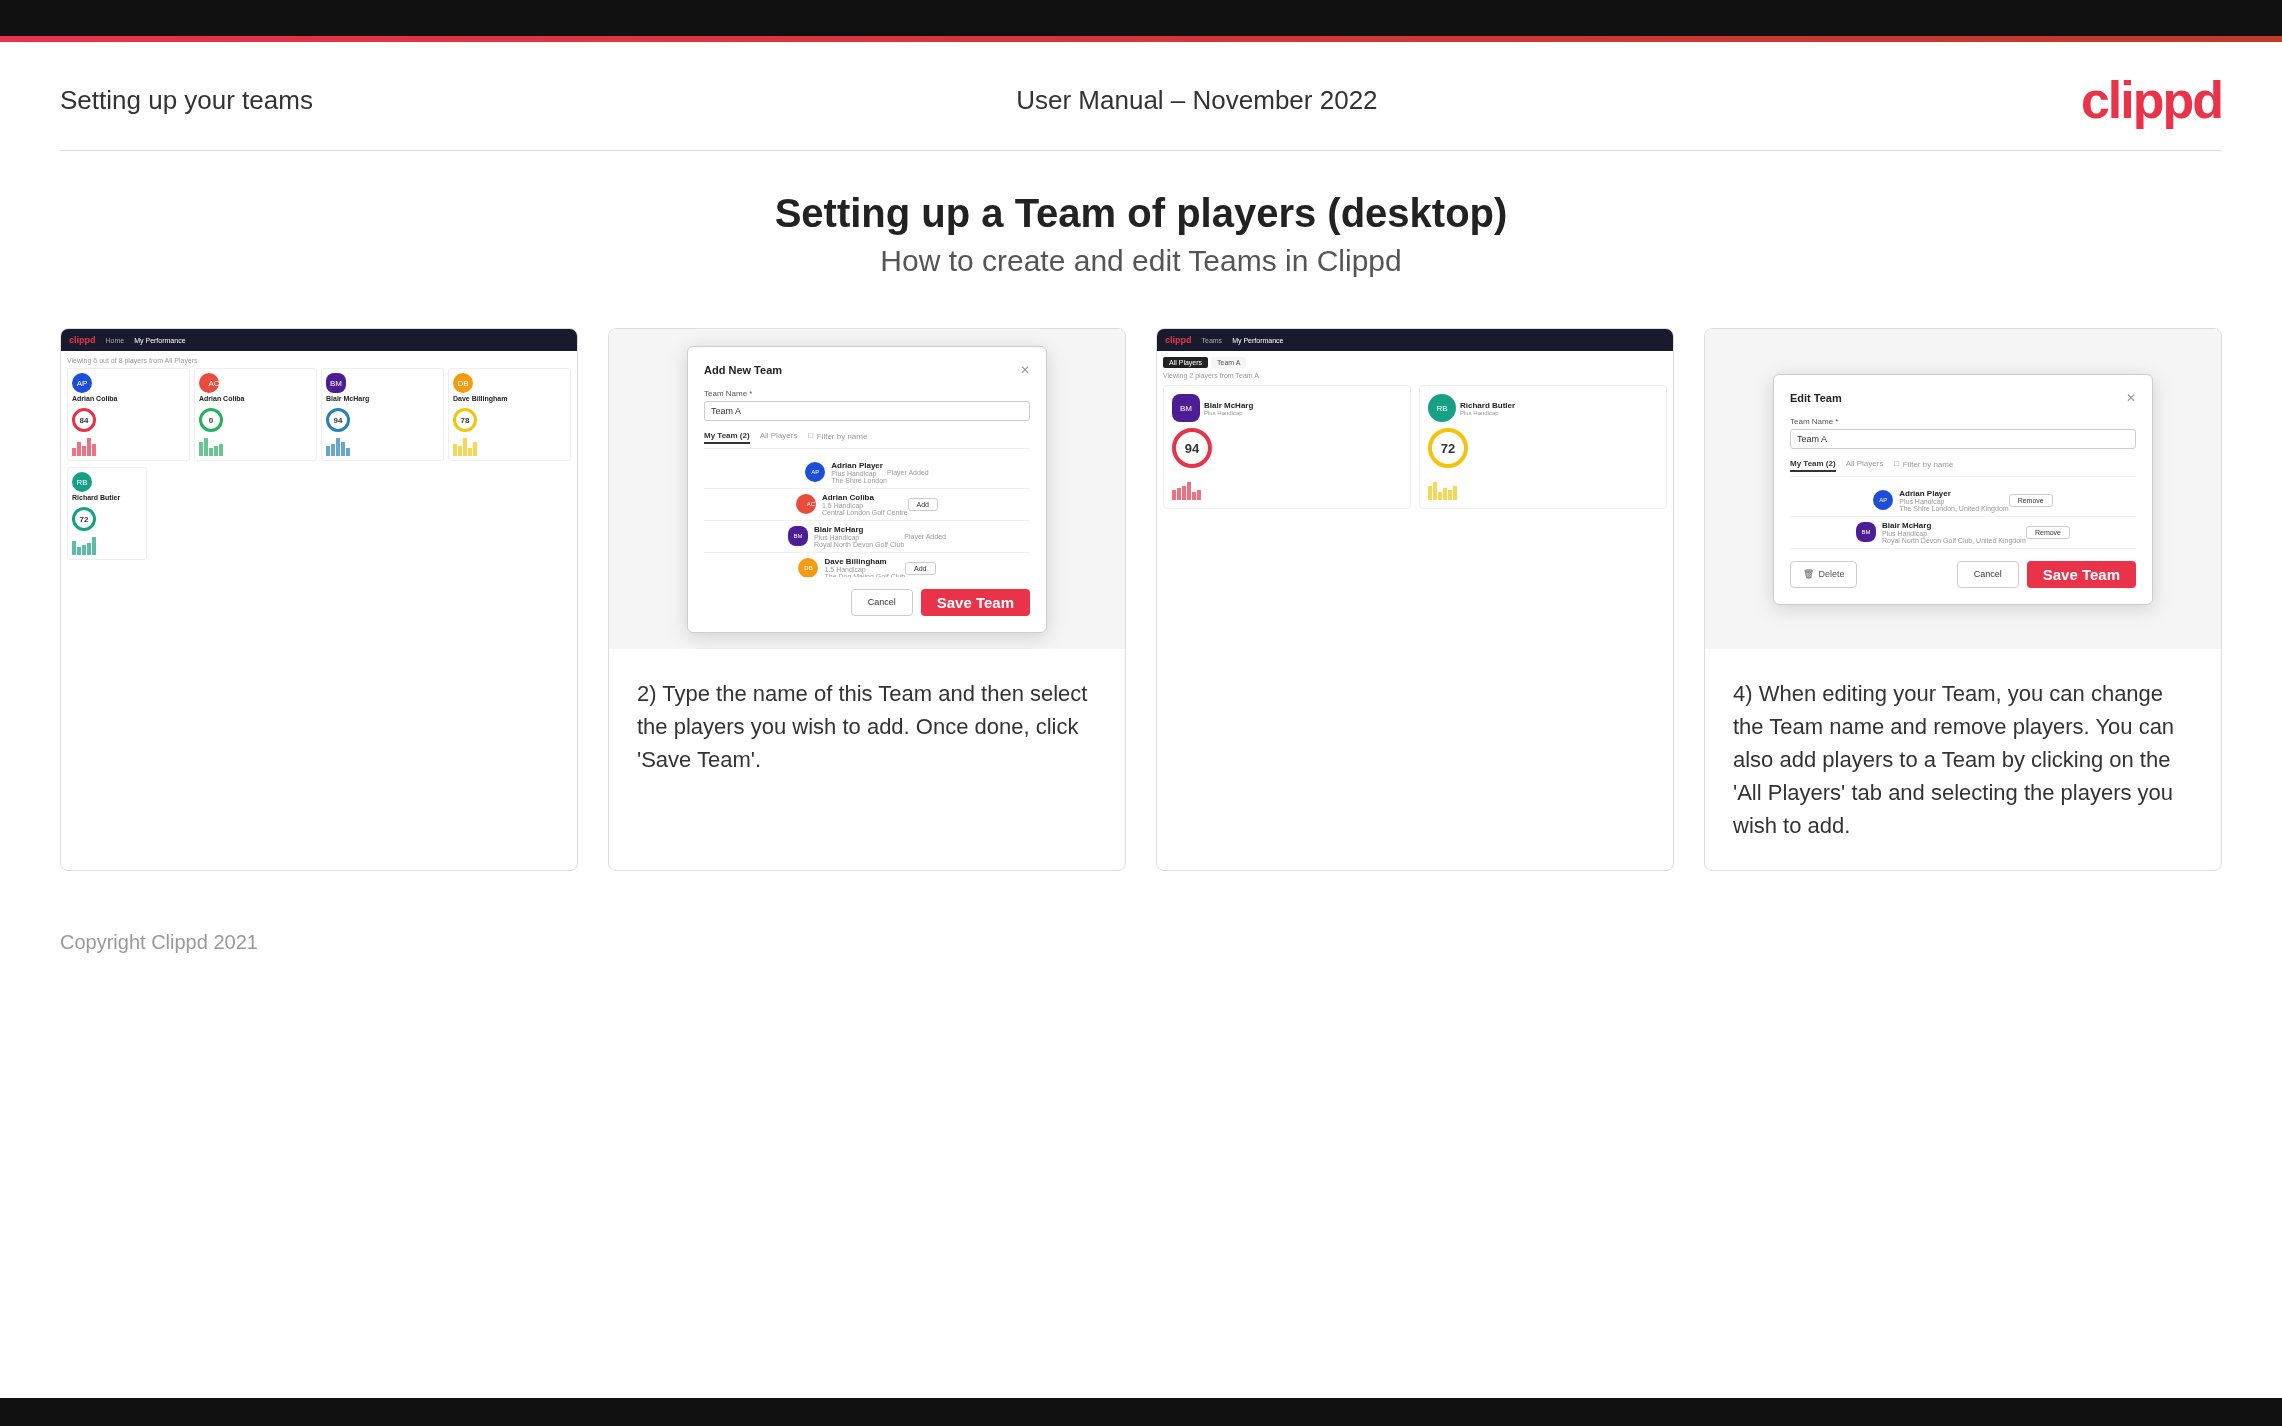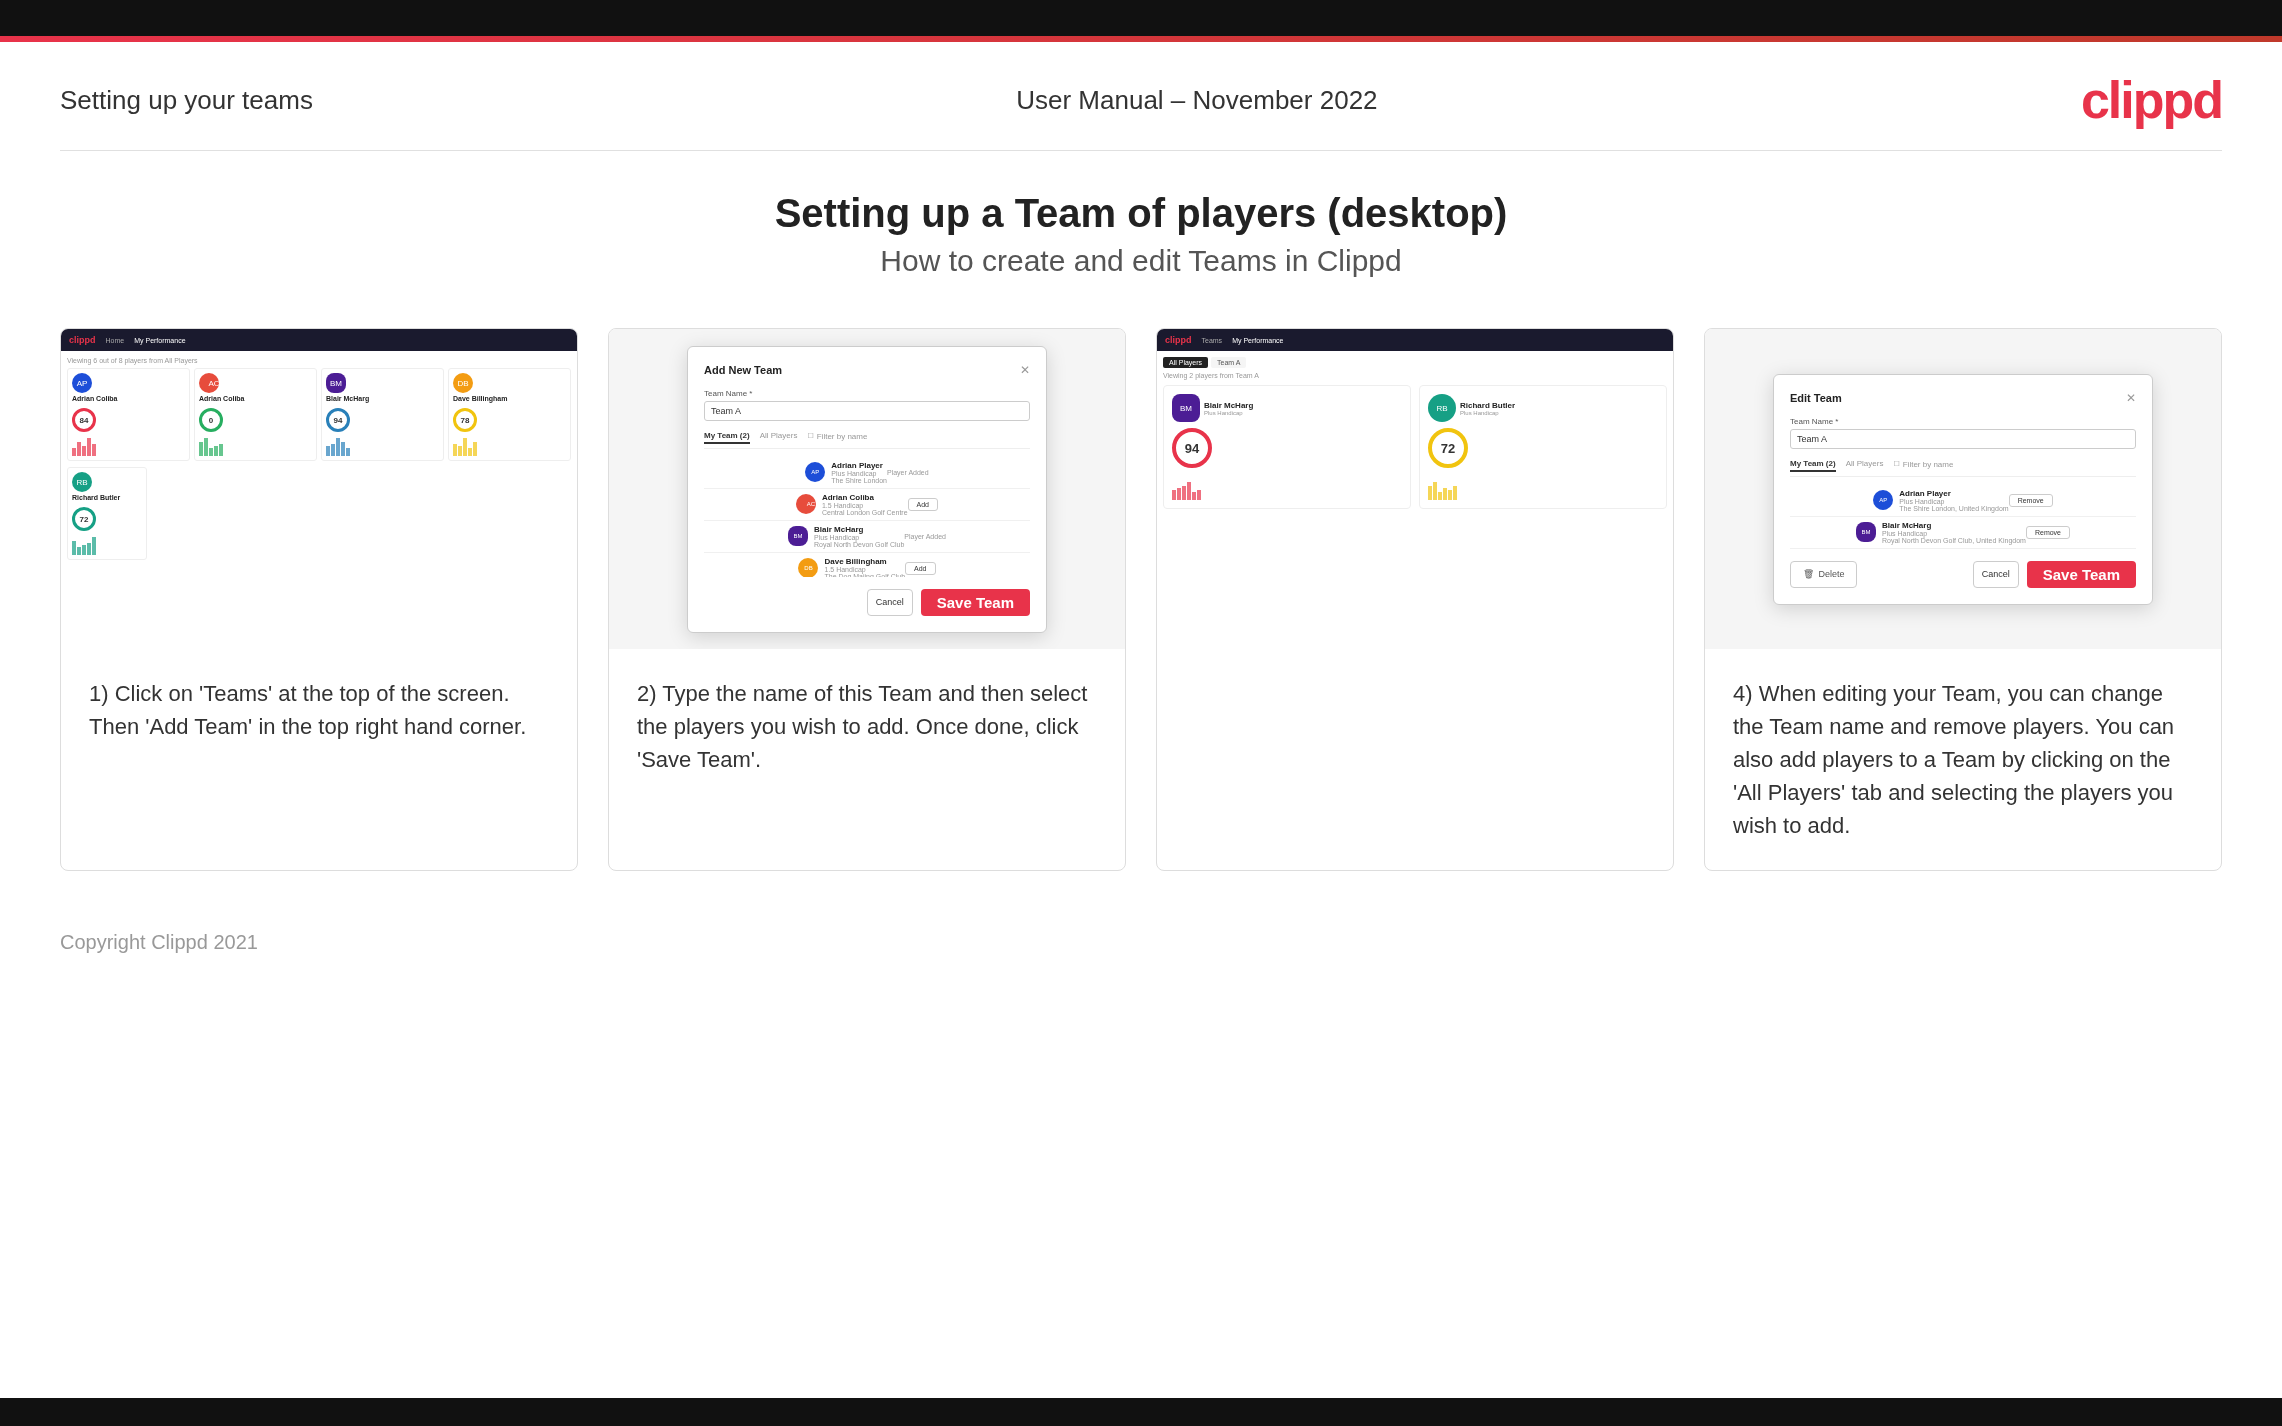--- a/index.html
+++ b/index.html
@@ -312,21 +312,21 @@
     .mock-dialog-footer {
       display: flex;
       justify-content: flex-end;
       gap: 8px;
       margin-top: 12px;
     }
     .mock-cancel-btn {
       background: #fff;
       border: 1px solid #ccc;
       border-radius: 4px;
-      padding: 5px 8px;
+      padding: 5px 16px;
       font-size: 9px;
       color: #333;
     }
     .mock-save-btn {
       background: #e8334a;
       border: none;
       border-radius: 4px;
       padding: 5px 16px;
       font-size: 15px;
       color: #fff;
@@ -505,21 +505,20 @@
                 <div class="mock-bar b1" style="background:#16a085;"></div>
                 <div class="mock-bar b3" style="background:#16a085;"></div>
                 <div class="mock-bar b5" style="background:#16a085;"></div>
                 <div class="mock-bar b4" style="background:#16a085;"></div>
               </div>
             </div>
           </div>
         </div>
       </div>
     </div>
-    <div class="card-text">1) Click on 'Teams' at the top of the screen. Then 'Add Team' in the top right hand corner.</div>
   </div>
 
   <div class="card">
     <div class="card-screenshot">
 
       <div class="mock-dialog">
         <div class="mock-dialog-header">
           <span class="mock-dialog-title">Add New Team</span>
           <span class="mock-close">✕</span>
         </div>

